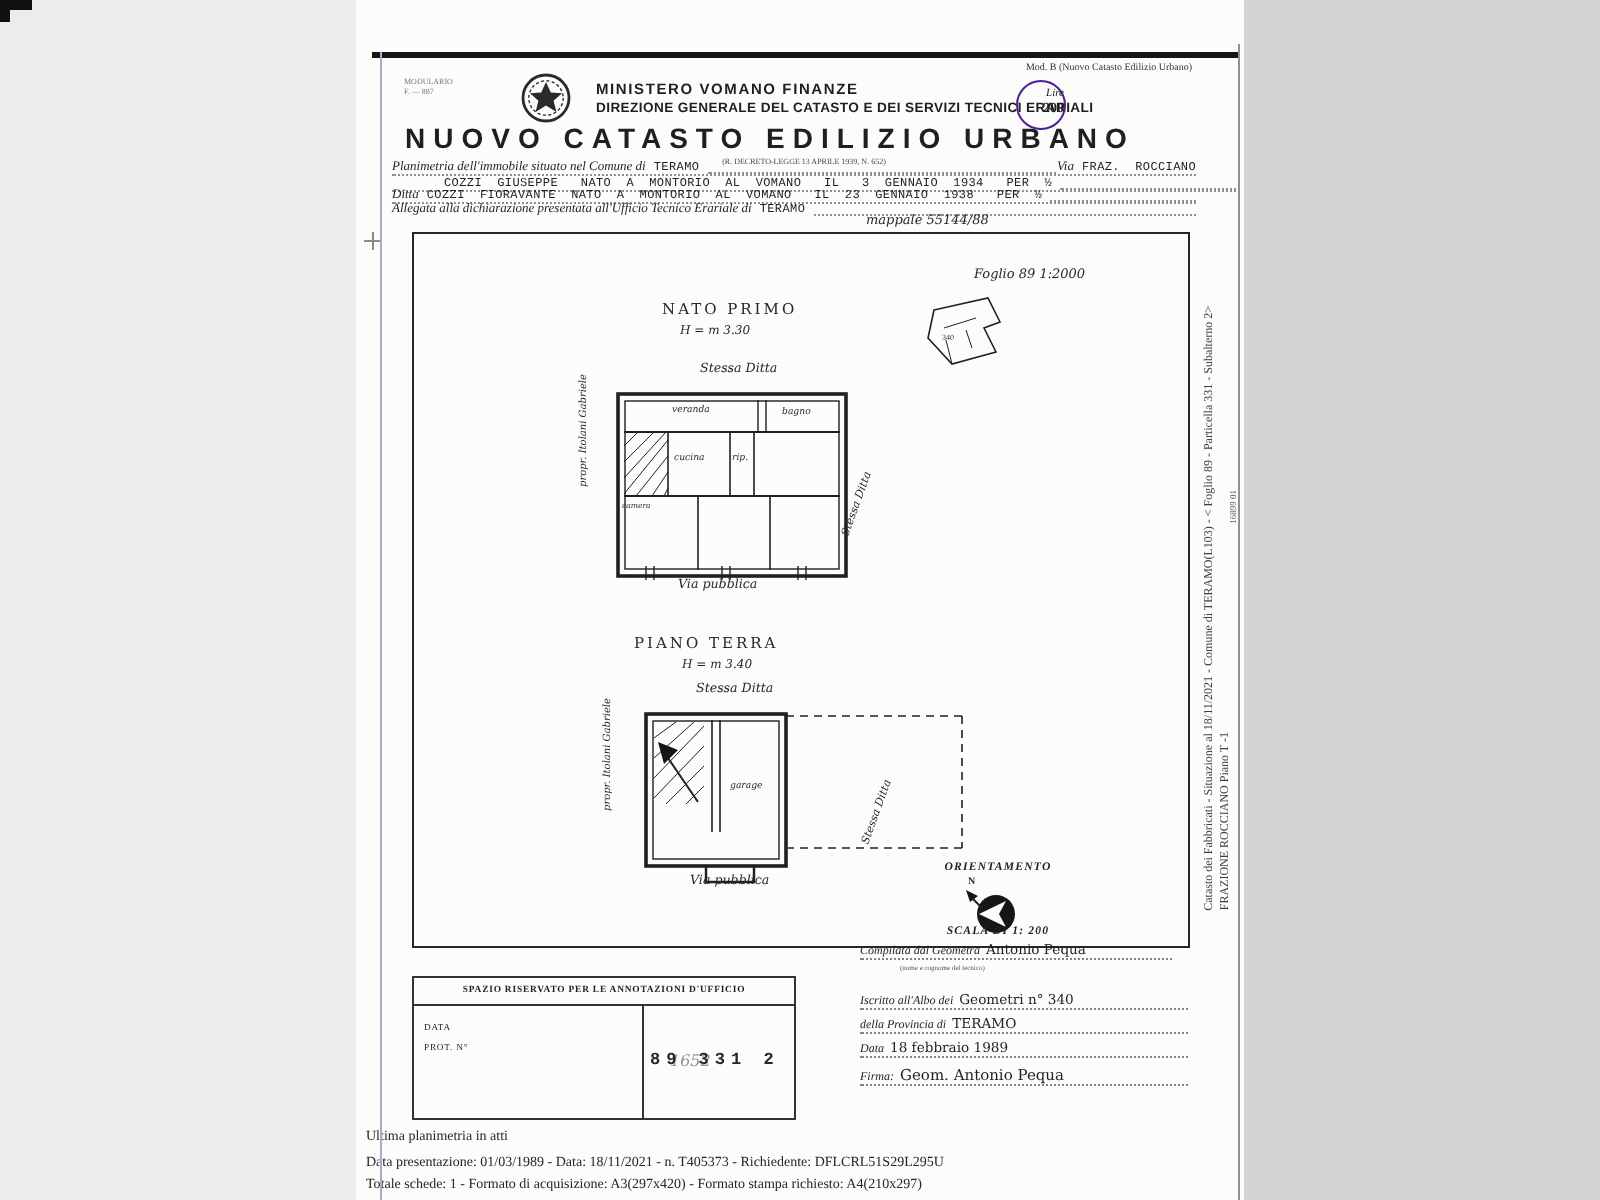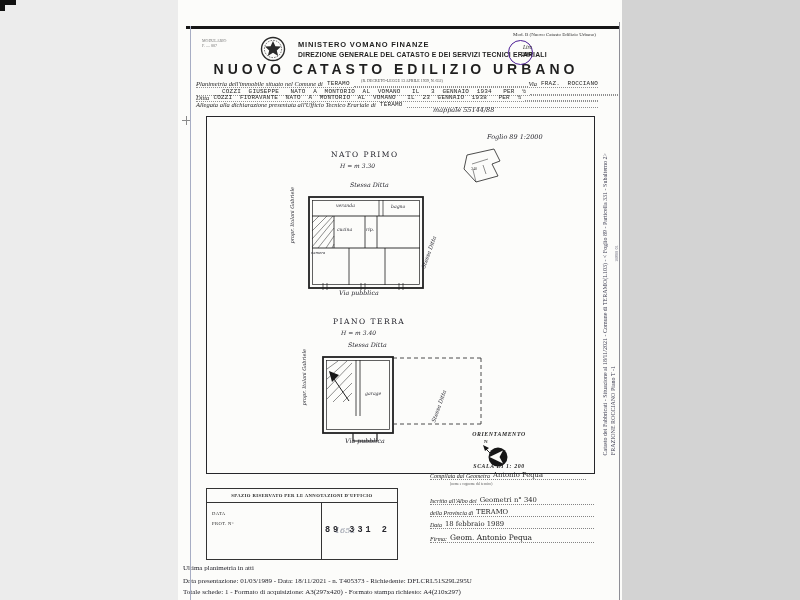--- a/index.html
+++ b/index.html
@@ -19,21 +19,21 @@
   .hw{font-family:"DejaVu Serif",serif;font-style:italic;color:#26262e;}
   .tiny{font-size:4px;color:#555;}
   .vtext{writing-mode:vertical-rl;transform:rotate(180deg);}
   .diag{transform:rotate(-70deg);transform-origin:left center;}
   .fillrow{border-bottom:1px dotted #8f8f8f;}
   .dots{flex:1;border-bottom:1px dotted #8f8f8f;margin-left:4px;}
   
   .modulario{left:24px;top:38px;font-size:4px;color:#777;line-height:5px;}
   .ministero{left:120px;top:40px;font-size:7.5px;font-weight:bold;letter-spacing:.8px;font-family:"Liberation Sans",sans-serif;}
   .direzione{left:120px;top:51px;font-size:6.8px;font-weight:bold;letter-spacing:.2px;font-family:"Liberation Sans",sans-serif;}
-  .title{left:24px;top:61px;width:388px;text-align:center;font-size:14px;font-weight:bold;
+  .title{left:13px;top:61px;width:388px;text-align:center;font-size:14px;font-weight:bold;
          letter-spacing:4px;font-family:"Liberation Sans",sans-serif;}
   .decreto{left:30px;top:78px;width:388px;text-align:center;font-size:4px;color:#444;}
   .modb{left:250px;top:32px;width:168px;text-align:right;font-size:5px;color:#333;}
   .lire{left:330px;top:40px;width:25px;height:25px;border:1px solid #4c1d95;border-radius:50%;
         text-align:right;line-height:1;padding-top:4px;box-sizing:border-box;}
   .lire .l1{font-size:5.5px;font-style:italic;}
   .lire .l2{font-size:7px;font-weight:bold;}
   
   .frow{position:absolute;left:18px;width:402px;display:flex;align-items:flex-end;font-size:6.5px;}
   .frow .lab{font-style:italic;}
@@ -158,21 +158,21 @@
       <div class="lbl cursive" style="left:143px;top:64px;">Stessa Ditta</div>
       <div class="lbl room" style="left:129px;top:86px;">veranda</div>
       <div class="lbl room" style="left:184px;top:87px;">bagno</div>
       <div class="lbl room" style="left:130px;top:110px;">cucina</div>
       <div class="lbl room" style="left:159px;top:110px;">rip.</div>
       <div class="lbl room" style="left:104px;top:133px;font-size:3.8px;">camera</div>
       <div class="lbl cursive" style="left:132px;top:172px;">Via pubblica</div>
       <div class="lbl vtext cursive" style="left:82px;top:70px;font-size:5px;">propr. Itolani Gabriele</div>
       <div class="lbl diag cursive" style="left:216px;top:148px;font-size:5.5px;">Stessa Ditta</div>
 
-      <div class="lbl handcaps" style="left:126px;top:200px;">PIANO TERRA</div>
+      <div class="lbl handcaps" style="left:110px;top:200px;">PIANO TERRA</div>
       <div class="lbl hw" style="left:134px;top:212px;font-size:6px;">H = m 3.40</div>
       <div class="lbl cursive" style="left:141px;top:224px;">Stessa Ditta</div>
       <div class="lbl room" style="left:158px;top:274px;">garage</div>
       <div class="lbl cursive" style="left:138px;top:320px;">Via pubblica</div>
       <div class="lbl vtext cursive" style="left:94px;top:232px;font-size:5px;">propr. Itolani Gabriele</div>
       <div class="lbl diag cursive" style="left:226px;top:302px;font-size:5.5px;">Stessa Ditta</div>
 
       <div class="lbl orient" style="left:246px;top:314px;width:92px;text-align:center;">ORIENTAMENTO</div>
       <div class="lbl" style="left:277px;top:322px;font-size:5px;font-weight:bold;">N</div>
       <div class="lbl orient" style="left:251px;top:346px;width:82px;text-align:center;">SCALA DI 1: 200</div>

